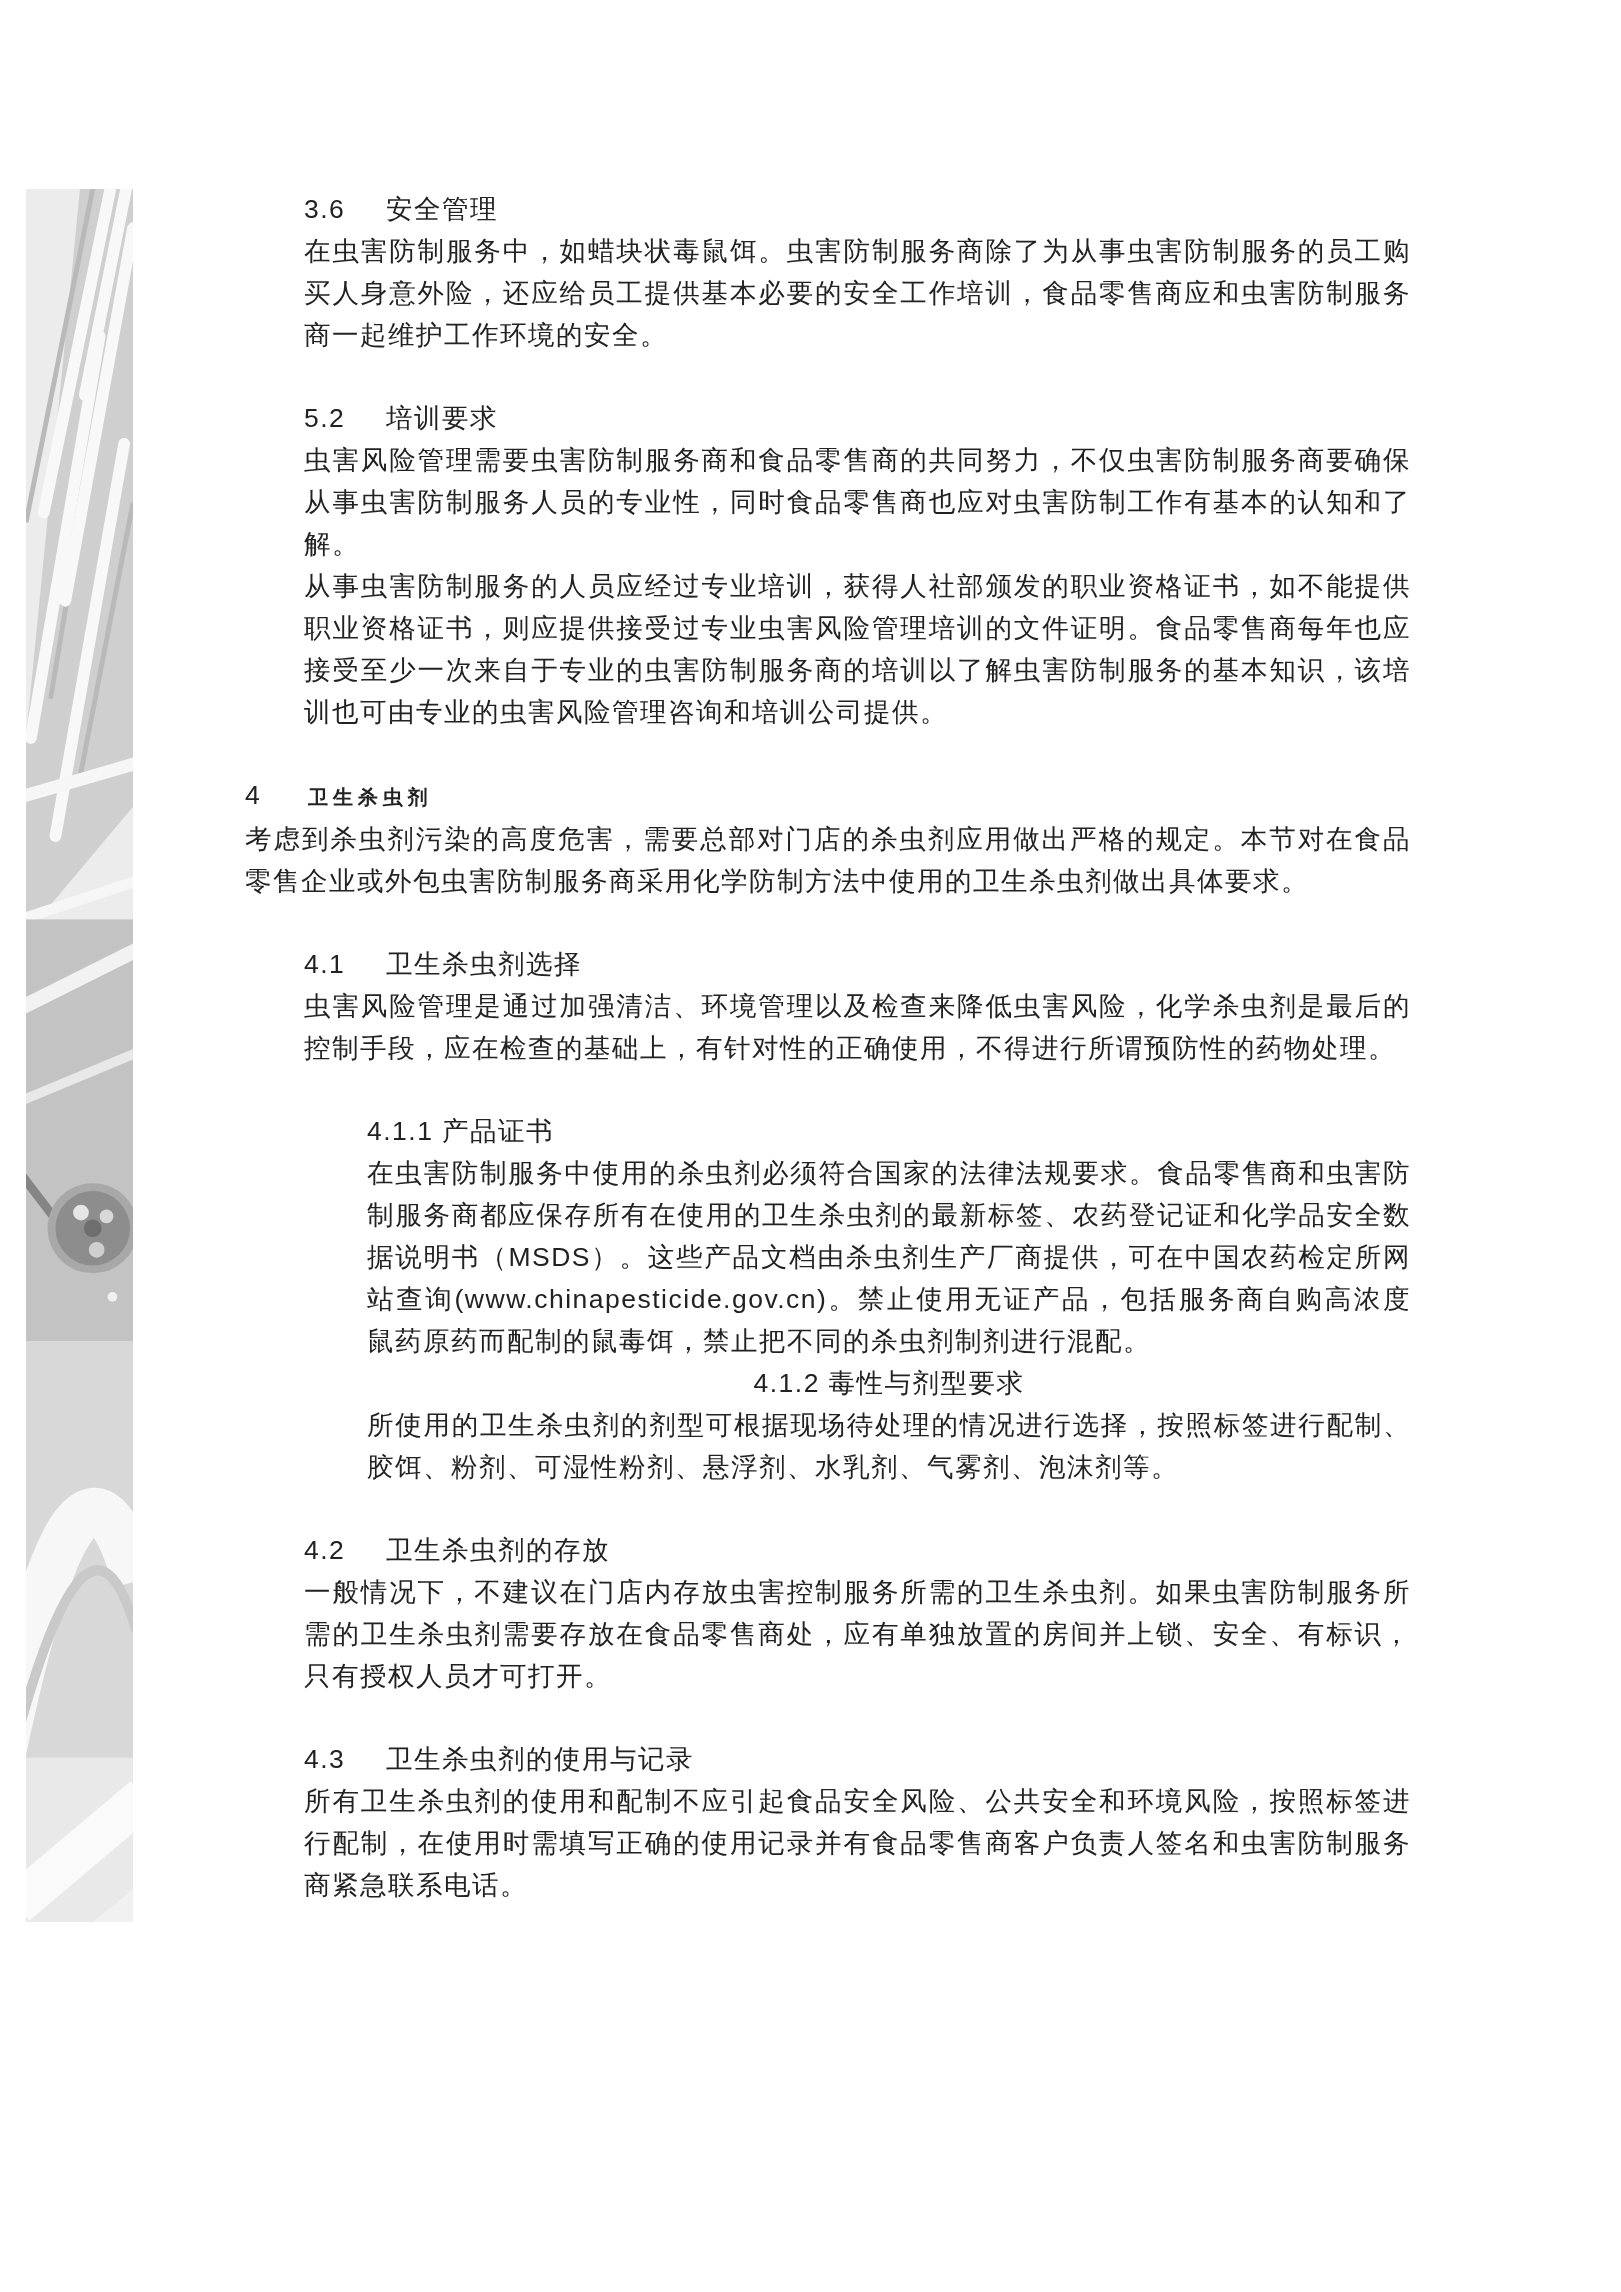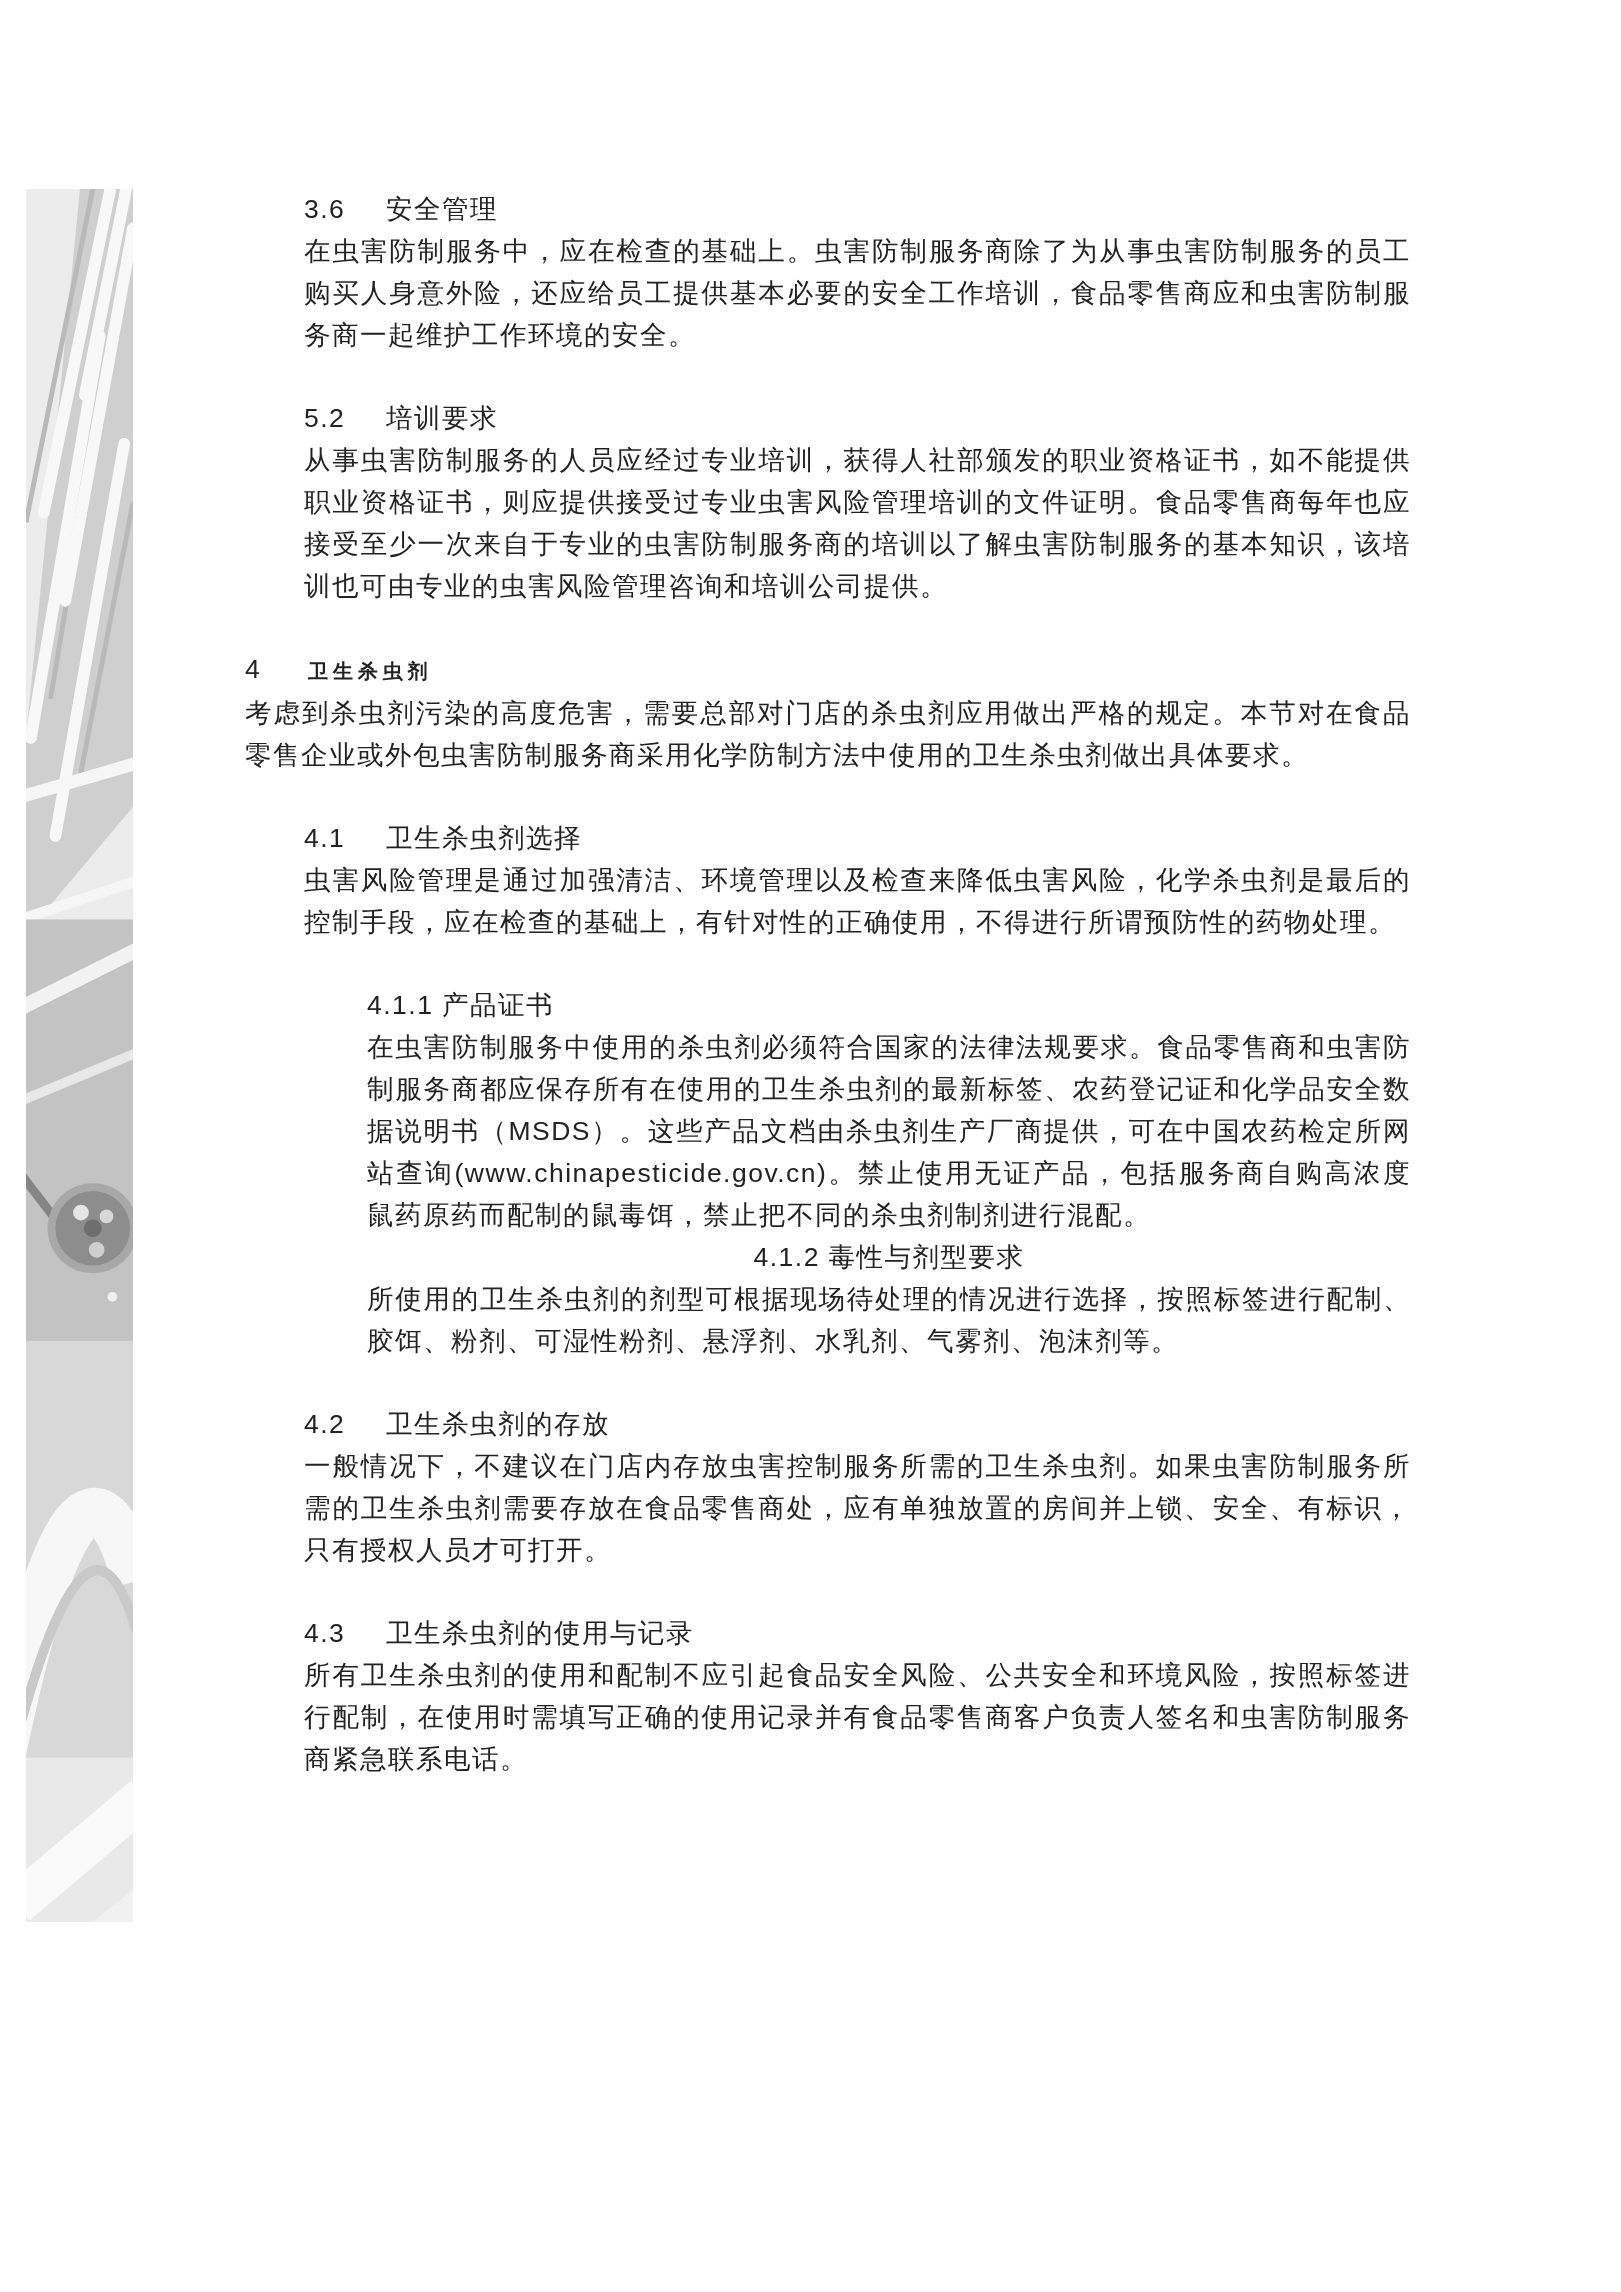--- a/index.html
+++ b/index.html
@@ -90,28 +90,29 @@
     <path d="M 0 1770 Q 60 1820 40 1888 L 0 1888 Z" fill="#bdbdbd"></path>
   </svg>
 
   <main class="content">
 
     <section class="sec lvl1">
       <h2 class="h h1">
         <span class="num">3.6</span>
         <span class="ttl">安全管理</span>
       </h2>
-      <p class="para">在虫害防制服务中，应在检查的基础上。虫害防制服务商除了为从事虫害防制服务的员工购买人身意外险，还应给员工提供基本必要的安全工作培训，食品零售商应和虫害防制服务商一起维护工作环境的安全。</p>
+      <p class="para">在虫害防制服务中，如蜡块状毒鼠饵。虫害防制服务商除了为从事虫害防制服务的员工购买人身意外险，还应给员工提供基本必要的安全工作培训，食品零售商应和虫害防制服务商一起维护工作环境的安全。</p>
     </section>
 
     <section class="sec lvl1">
       <h2 class="h h1">
         <span class="num">5.2</span>
         <span class="ttl">培训要求</span>
       </h2>
+      <p class="para">虫害风险管理需要虫害防制服务商和食品零售商的共同努力，不仅虫害防制服务商要确保从事虫害防制服务人员的专业性，同时食品零售商也应对虫害防制工作有基本的认知和了解。</p>
       <p class="para">从事虫害防制服务的人员应经过专业培训，获得人社部颁发的职业资格证书，如不能提供职业资格证书，则应提供接受过专业虫害风险管理培训的文件证明。食品零售商每年也应接受至少一次来自于专业的虫害防制服务商的培训以了解虫害防制服务的基本知识，该培训也可由专业的虫害风险管理咨询和培训公司提供。</p>
     </section>
 
     <section class="sec lvl0">
       <h2 class="h h0">
         <span class="num">4</span>
         <span class="ttl">卫生杀虫剂</span>
       </h2>
       <p class="para">考虑到杀虫剂污染的高度危害，需要总部对门店的杀虫剂应用做出严格的规定。本节对在食品零售企业或外包虫害防制服务商采用化学防制方法中使用的卫生杀虫剂做出具体要求。</p>
     </section>

